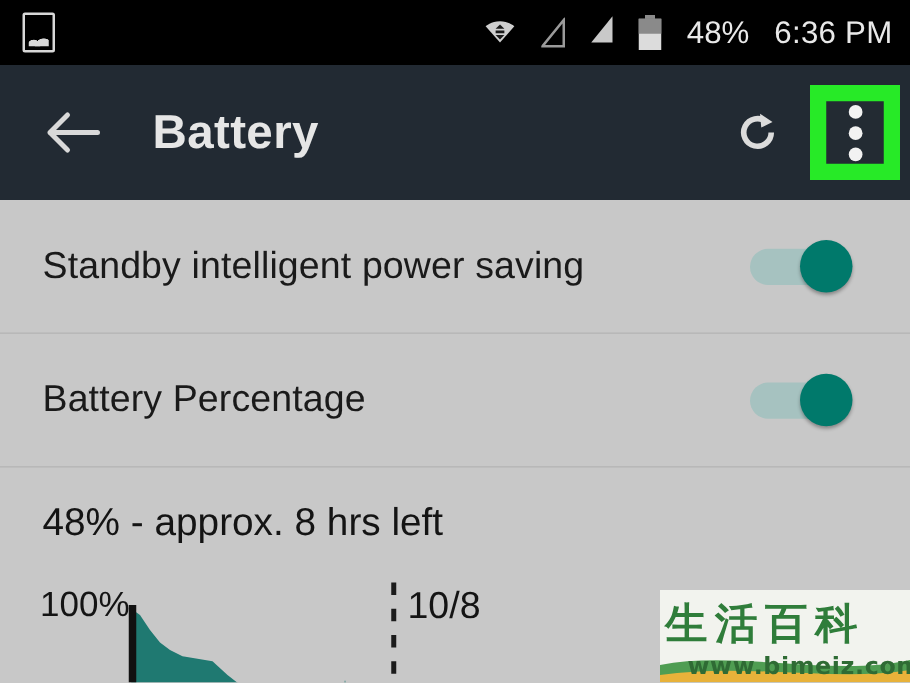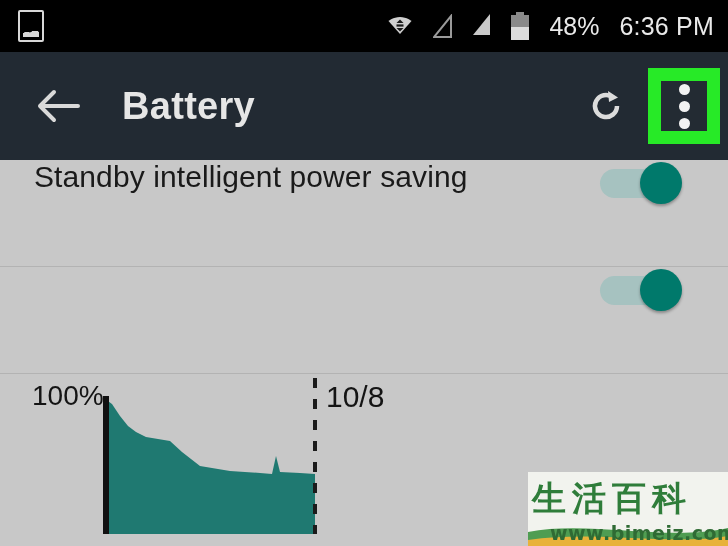--- a/index.html
+++ b/index.html
@@ -65,21 +65,21 @@
   .overflow-inner {
     width:46px; height:50px; background:#232b33;
     display:flex; flex-direction:column; align-items:center; justify-content:center;
     gap:6px;
   }
   .dot { width:11px; height:11px; border-radius:50%; background:#f2f2f2; }
 
   
   .content { position:absolute; left:0; top:160px; width:728px; height:386px; background:#c8c8c8; }
   .row {
-    position:relative; height:106px; display:flex; align-items:flex-start;
+    position:relative; height:106px; display:flex; align-items:center;
     padding-left:34px; padding-right:46px; cursor:pointer;
   }
   .row-label { font-size:30px; color:#1a1a1a; letter-spacing:0.1px; }
   .divider { height:1px; background:#b3b3b3; width:100%; }
 
   .toggle { margin-left:auto; position:relative; width:82px; height:46px; cursor:pointer; }
   .toggle .track {
     position:absolute; left:0; top:9px; width:62px; height:29px; border-radius:15px;
     background:#a6c2c0;
   }
@@ -194,27 +194,31 @@
     <div class="row">
       <span class="row-label">Standby intelligent power saving</span>
       <span class="toggle">
         <span class="track"></span>
         <span class="thumb"></span>
       </span>
     </div>
     <div class="divider"></div>
 
     <div class="row">
+      <span class="row-label">Battery Percentage</span>
       <span class="toggle">
         <span class="track"></span>
         <span class="thumb"></span>
       </span>
     </div>
     <div class="divider"></div>
 
+    <div class="summary">
+      <span class="summary-text">48% - approx. 8 hrs left</span>
+    </div>
 
     <div class="chartarea">
       <svg class="chart-svg" width="728" height="160" viewBox="0 0 728 160">
 
         <path d="M105 25 L112 30 L120 42 L128 52 L136 58 L146 63 L158 65
                  L170 67 L182 78 L200 92 L230 97 L260 99 L272 100 L276 82
                  L280 98 L300 99 L315 100 L315 160 L105 160 Z" fill="#16756d" opacity="0.95"></path>
 
         <line x1="106" y1="22" x2="106" y2="160" stroke="#111111" stroke-width="6"></line>
 

